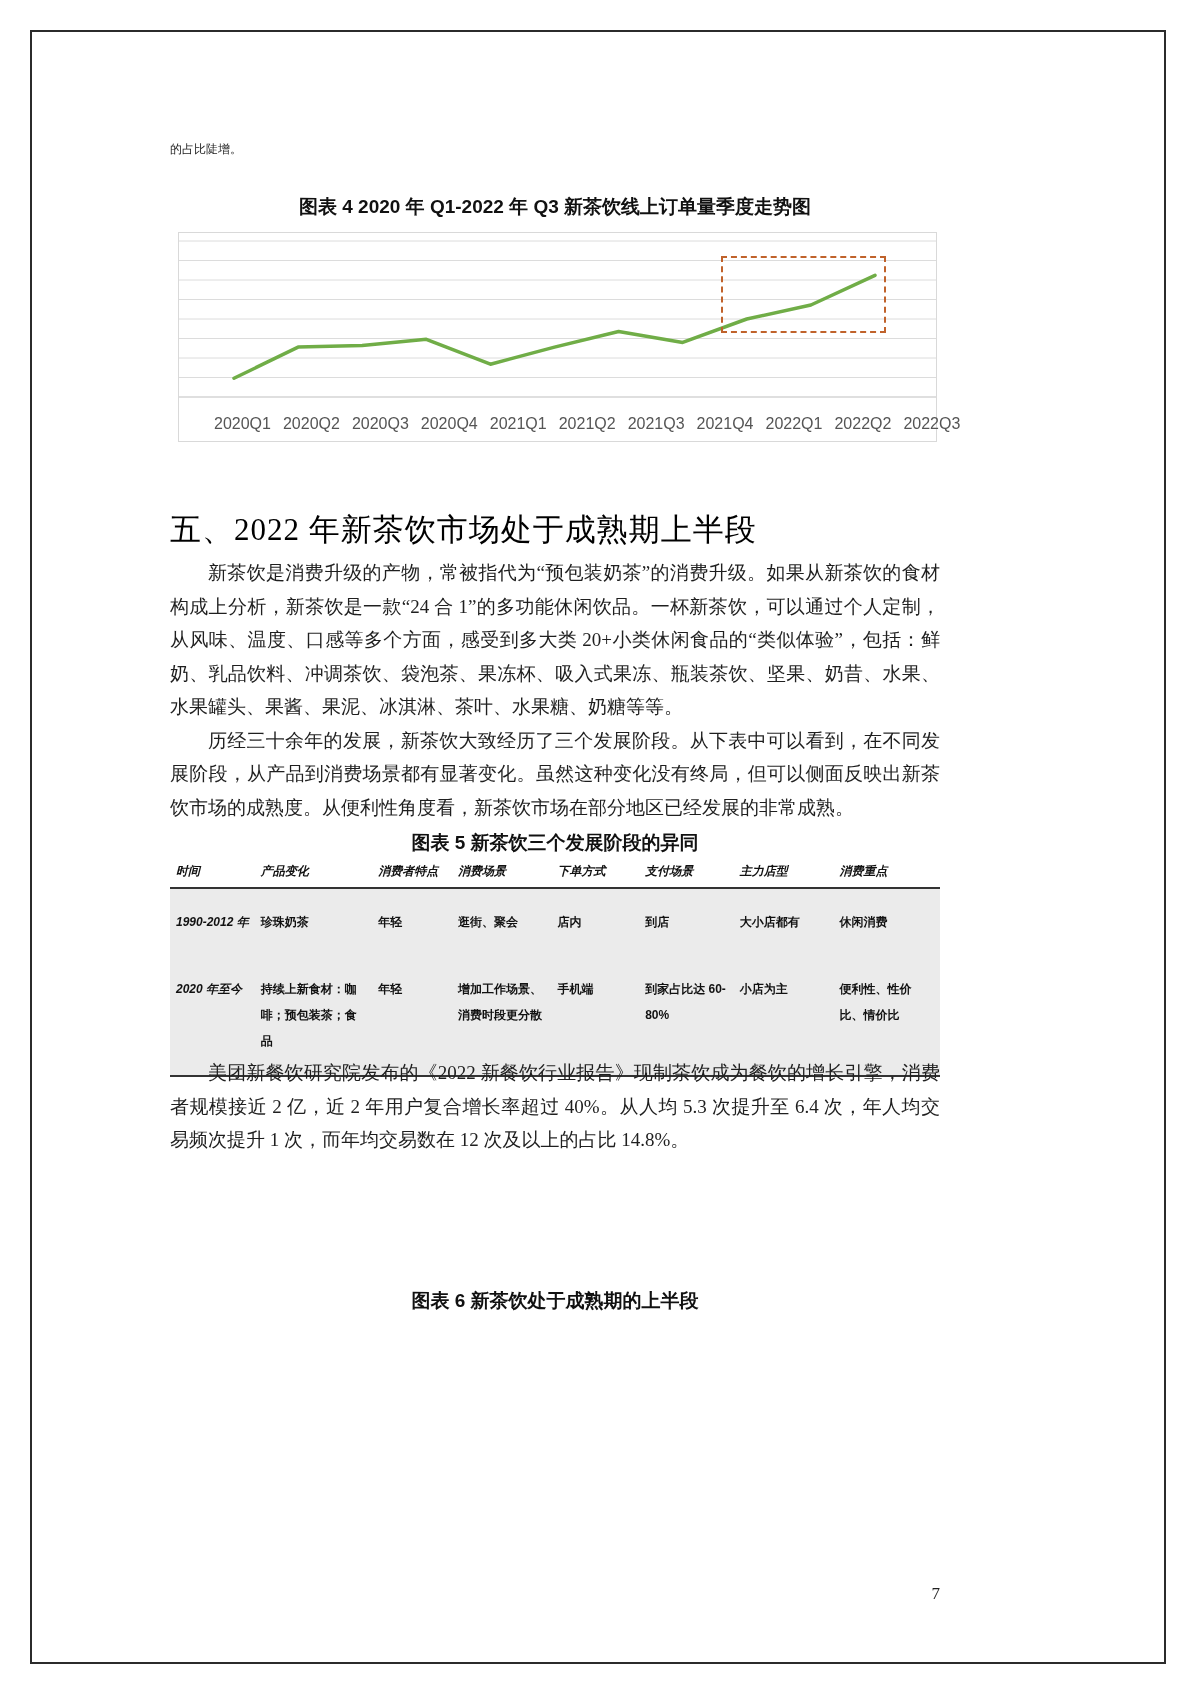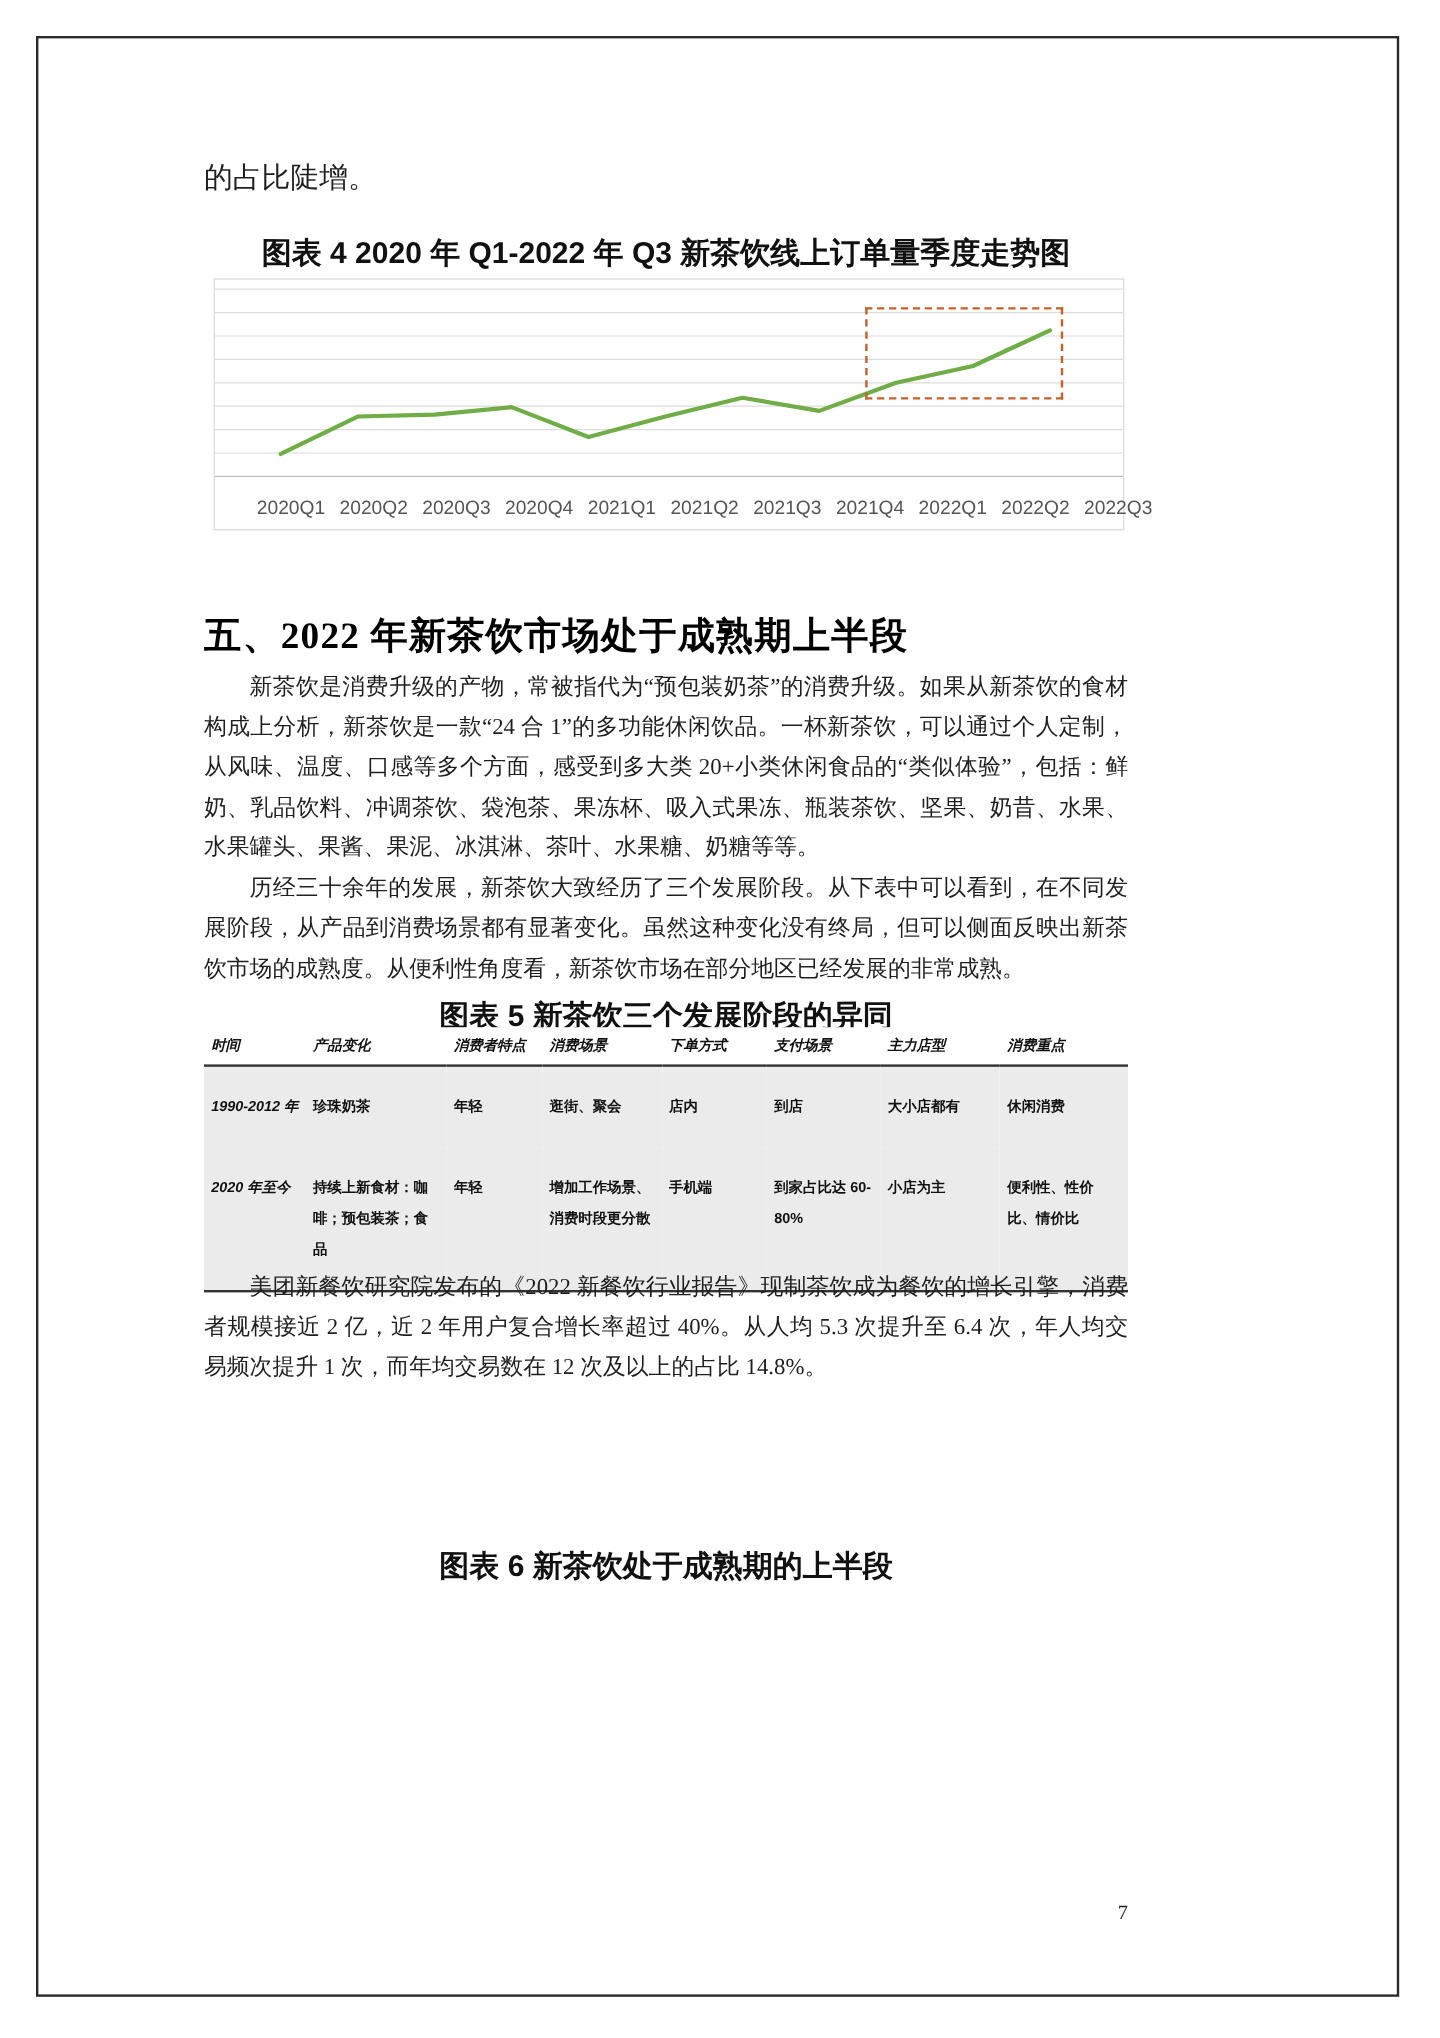--- a/index.html
+++ b/index.html
@@ -7,24 +7,24 @@
     width:1200px;height:1698px;background:#ffffff;position:relative;
     font-family:"Liberation Serif","DejaVu Serif",serif;color:#1f1f1f;
     overflow:hidden;
   }
   .page-frame{
     position:absolute;left:30px;top:30px;width:1136px;height:1634px;
     border:2px solid #2b2b2b;box-sizing:border-box;pointer-events:none;
   }
   .abs{position:absolute;left:170px;width:770px;box-sizing:border-box;}
 
-  .lead{top:133px;font-size:24px;line-height:33px;}
+  .lead{top:133px;font-size:12px;line-height:33px;}
 
   .fig-title{
-    text-align:center;font-weight:bold;font-size:25px;
+    text-align:center;font-weight:bold;font-size:19px;
     font-family:"Liberation Sans","DejaVu Sans",sans-serif;color:#111;
   }
   .fig4-title{top:194px;}
   .fig5-title{top:830px;}
   .fig6-title{top:1288px;}
 
   
   .chart-box{
     position:absolute;left:178px;top:232px;width:757px;height:208px;
     border:1px solid #d9d9d9;background:#fff;box-sizing:content-box;
@@ -38,21 +38,21 @@
   .x-labels{
     position:absolute;left:0;top:176px;width:757px;height:30px;
     display:flex;justify-content:space-between;align-items:center;
     padding:0 29px 0 23px;box-sizing:border-box;
     font-family:"Liberation Sans","DejaVu Sans",sans-serif;
     font-size:16px;color:#555;
   }
   .x-labels span{width:64px;text-align:right;white-space:nowrap;margin-left:12px;}
 
   .section-heading{
-    top:488px;font-size:31px;font-weight:bold;color:#000;letter-spacing:1px;
+    top:488px;font-size:31px;font-weight:normal;color:#000;letter-spacing:1px;
   }
 
   .body-block p{
     margin:0;font-size:19px;line-height:33.5px;text-align:justify;
     text-indent:2em;color:#1f1f1f;
   }
   .body1{top:556px;}
   .body2{top:1056px;}
 
   

